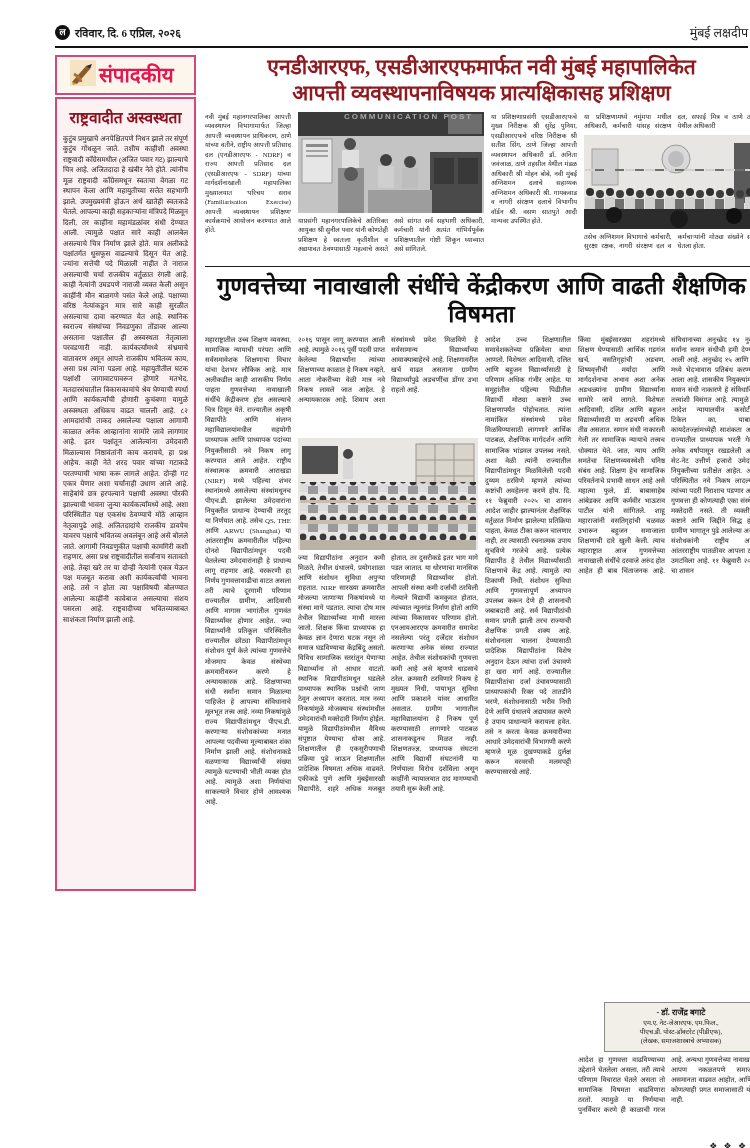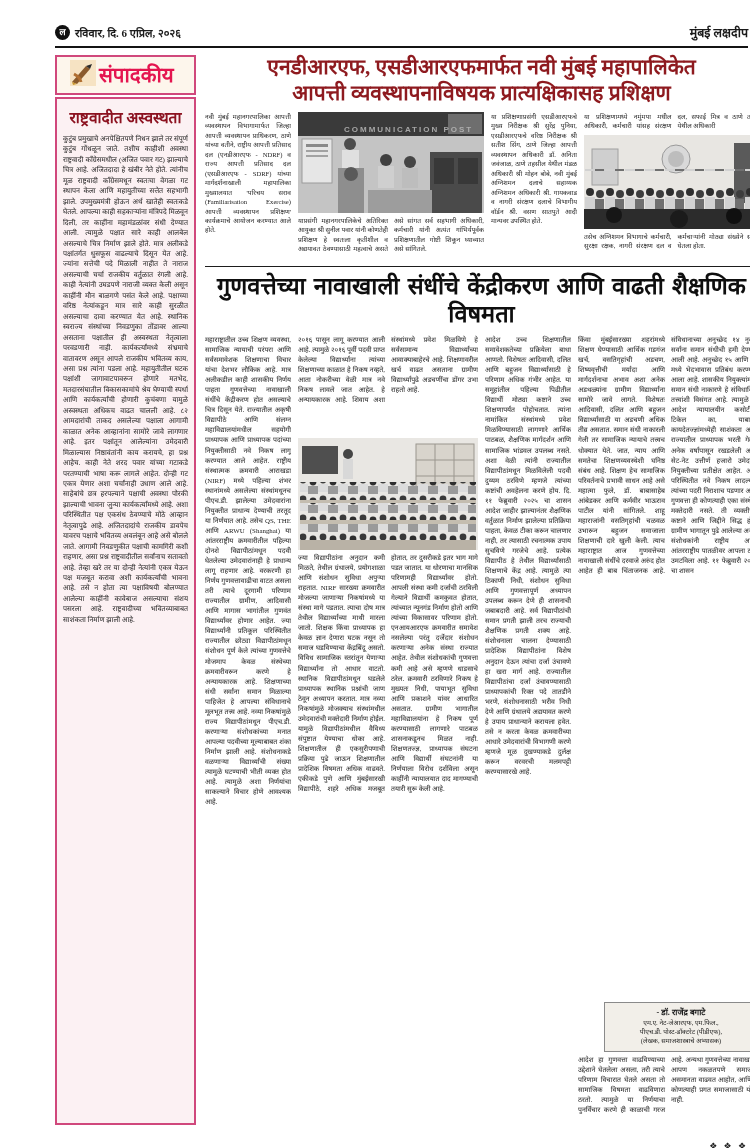--- a/index.html
+++ b/index.html
@@ -2,48 +2,48 @@
 <html><head>
 <meta charset="utf-8">
 <style>
   html,body{margin:0;padding:0;}
   body{width:750px;height:1148px;background:#ffffff;font-family:"Liberation Serif","DejaVu Serif",serif;color:#1a1a1a;position:relative;overflow:hidden;}
   .page{margin:0 2px 0 55px;width:693px;}
   
   .topbar{display:flex;justify-content:space-between;align-items:center;padding:24px 0 5px 0;border-bottom:2px solid #141414;}
   .top-left{display:flex;align-items:center;gap:5px;font-weight:bold;font-size:11px;}
   .logo-circle{width:15px;height:15px;background:#101010;color:#fff;border-radius:50%;display:flex;align-items:center;justify-content:center;font-size:9px;line-height:1;}
-  .masthead{font-weight:bold;font-size:12.5px;}
+  .masthead{font-weight:normal;font-size:12.5px;}
   
   .content{display:flex;gap:9px;margin-top:7px;}
   
   .editorial{width:141px;flex:none;}
   .ed-header{border:2px solid #d0487c;background:#fdf6ec;display:flex;align-items:center;gap:3px;padding:3px 13px;box-sizing:border-box;}
   .ed-header-label{color:#e4154f;font-weight:bold;font-size:20.5px;line-height:1;white-space:nowrap;}
-  .ed-box{border:2px solid #d0487c;background:#fcf1f3;margin-top:2px;height:1028px;padding:4px 6px;box-sizing:border-box;}
+  .ed-box{border:2px solid #d0487c;background:#fcf1f3;margin-top:2px;height:794px;padding:4px 6px;box-sizing:border-box;}
   .ed-title{color:#8c1220;font-weight:bold;font-size:15.5px;text-align:center;padding:3px 0 6px 0;}
   .ed-body{font-size:7.1px;line-height:10.45px;text-align:justify;color:#222;height:940px;overflow:hidden;}
   
   .main{width:553px;flex:none;}
   .a1-headline{color:#8e1a1f;font-weight:bold;font-size:21px;line-height:25.5px;text-align:center;}
   .a1-body{display:flex;gap:7px;height:147px;margin-top:6px;overflow:hidden;}
   .colnarrow{width:86px;flex:none;}
   .small{font-size:6.6px;line-height:9.45px;text-align:justify;color:#1c1c1c;overflow:hidden;height:100%;}
   .a1-center{width:186px;flex:none;}
   .a1-right{width:181px;flex:none;}
   .caption{columns:2;column-gap:6px;font-size:6.6px;line-height:9.3px;text-align:justify;margin-top:3px;overflow:hidden;}
   .cap1{height:42px;}
   .a1-top2{columns:2;column-gap:6px;font-size:6.6px;line-height:9.3px;text-align:justify;height:20px;overflow:hidden;}
   .cap2{height:28px;}
   .photo{background:#cfcfcf;position:relative;overflow:hidden;}
   .photo svg{display:block;}
   .photo1{height:101px;}
   .photo2{height:94px;margin-top:3px;}
   .photo3{height:112px;margin:3px 0;}
-  .banner-text{position:absolute;top:13px;left:46px;color:#b9b9b9;font-size:8px;letter-spacing:2px;font-family:"Liberation Sans",sans-serif;font-weight:bold;opacity:.85;}
+  .banner-text{position:absolute;top:0;left:46px;color:#b9b9b9;font-size:8px;letter-spacing:2px;font-family:"Liberation Sans",sans-serif;font-weight:bold;opacity:.85;}
   .separator{border:none;border-top:1.5px solid #1d1d1d;margin:7px 0 5px 0;}
   .a2-headline{color:#0e0e0e;font-weight:bold;font-size:23.5px;line-height:28px;text-align:center;font-family:"DejaVu Sans","Liberation Sans",sans-serif;}
   .a2-body{display:flex;gap:7px;margin-top:7px;height:844px;overflow:hidden;}
   .a2col{font-size:6.9px;line-height:10.05px;text-align:justify;color:#1c1c1c;overflow:hidden;}
   .a2-colnarrow{width:86px;flex:none;height:100%;}
   .a2-group{width:180px;flex:none;}
   .g23-top{columns:2;column-gap:6px;height:100px;}
   .g23-bottom{columns:2;column-gap:6px;height:622px;}
   .g56-top{columns:2;column-gap:6px;height:662px;}
   .g56-bottom{columns:2;column-gap:6px;height:84px;margin-top:3px;}

